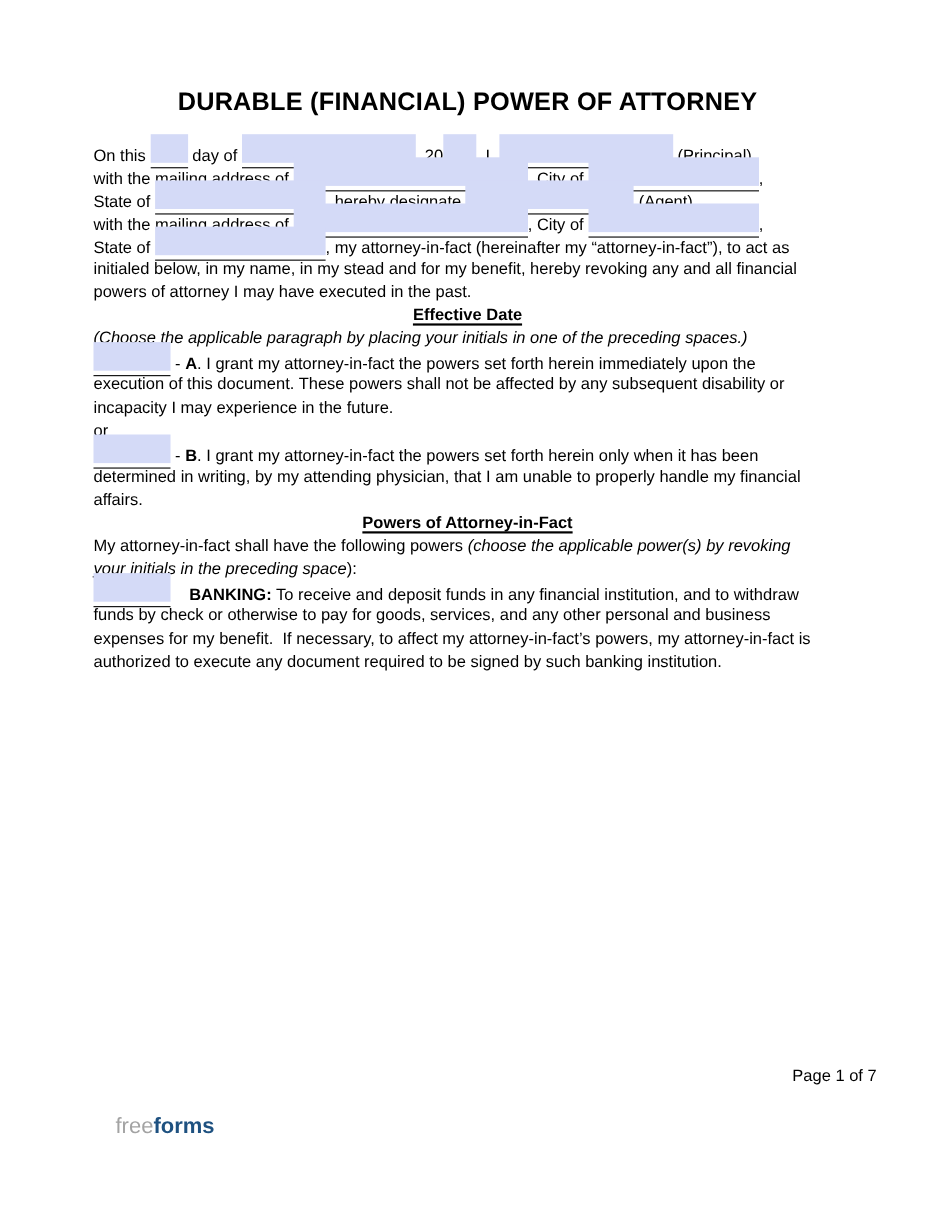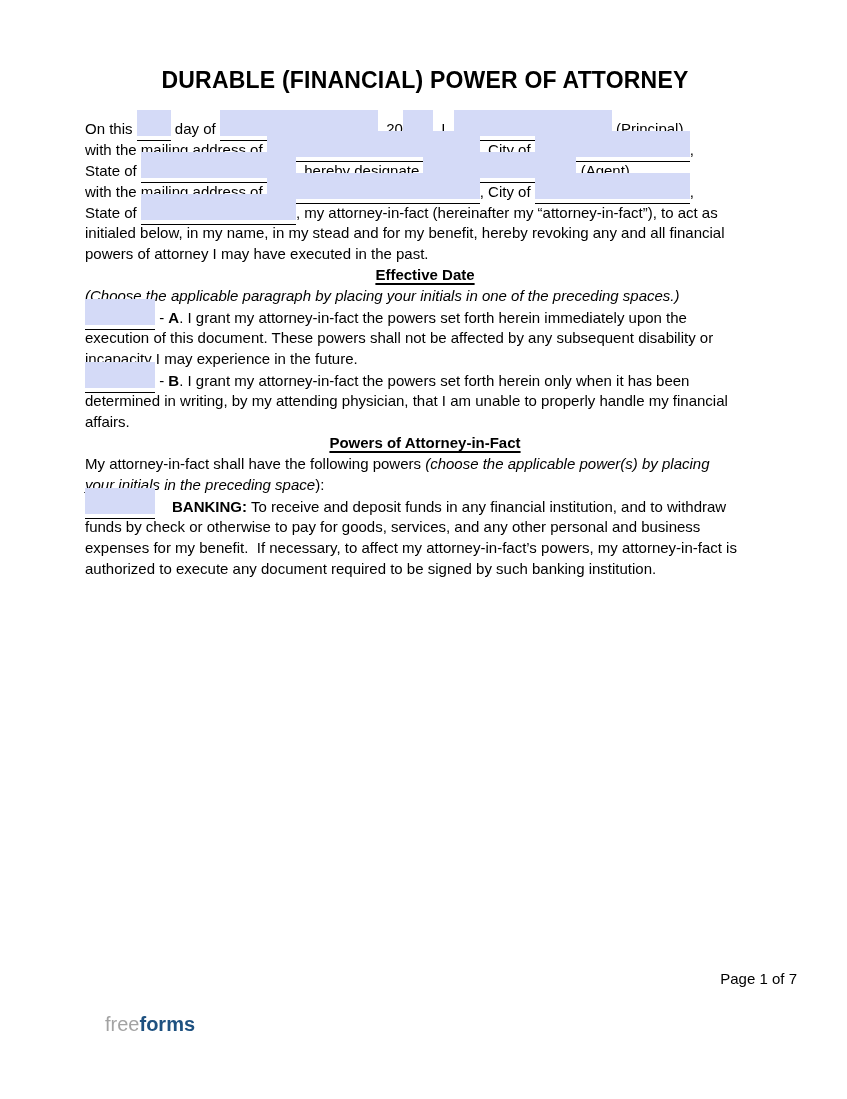--- a/index.html
+++ b/index.html
@@ -2,21 +2,21 @@
 <html style="--field-highlight: #d4daf7; --logo-gray: #a3a3a3; --logo-blue: #1e5180;"><head>
 <meta charset="utf-8">
 <style>
   html,body{margin:0;padding:0;background:#ffffff;}
   .page{
     position:relative;width:847px;height:1099px;background:#ffffff;overflow:hidden;
     font-family:"Liberation Sans","DejaVu Sans",sans-serif;font-size:15px;color:#000;
   }
   .content{position:absolute;left:85px;top:66px;width:680px;}
   .doc-title{
-    margin:0 0 16px 0;text-align:center;font-size:23px;font-weight:700;
+    margin:12px 0 16px 0;text-align:center;font-size:23px;font-weight:700;
     line-height:28px;letter-spacing:.2px;white-space:nowrap;
   }
   .line{height:21px;line-height:35.6px;white-space:nowrap;}
   .center{text-align:center;}
   .heading-text{
     font-weight:700;text-decoration:underline;
     text-decoration-thickness:1.5px;text-underline-offset:3px;
   }
   .italic{font-style:italic;}
   .bold{font-weight:700;}
@@ -78,36 +78,39 @@
       <div class="line">
         <span class="blank w70"></span><span> - </span><span class="bold">A</span><span>. I grant my attorney-in-fact the powers set forth herein immediately upon the</span>
       </div>
       <div class="line">
         <span>execution of this document. These powers shall not be affected by any subsequent disability or</span>
       </div>
       <div class="line">
         <span>incapacity I may experience in the future.</span>
       </div>
       <div class="line">
+        <span>or</span>
+      </div>
+      <div class="line">
         <span class="blank w70"></span><span> - </span><span class="bold">B</span><span>. I grant my attorney-in-fact the powers set forth herein only when it has been</span>
       </div>
       <div class="line">
         <span>determined in writing, by my attending physician, that I am unable to properly handle my financial</span>
       </div>
       <div class="line">
         <span>affairs.</span>
       </div>
     </div>
 
     <div>
       <div class="line center">
         <span class="heading-text">Powers of Attorney-in-Fact</span>
       </div>
       <div class="line">
-        <span>My attorney-in-fact shall have the following powers </span><span class="italic">(choose the applicable power(s) by placing</span>
+        <span>My attorney-in-fact shall have the following powers </span><span class="italic">(choose the applicable power(s) by revoking</span>
       </div>
       <div class="line">
         <span class="italic">your initials in the preceding space</span><span>):</span>
       </div>
       <div class="line">
         <span class="blank w70"></span><span class="bold pad-l">BANKING:</span><span> To receive and deposit funds in any financial institution, and to withdraw</span>
       </div>
       <div class="line">
         <span>funds by check or otherwise to pay for goods, services, and any other personal and business</span>
       </div>

